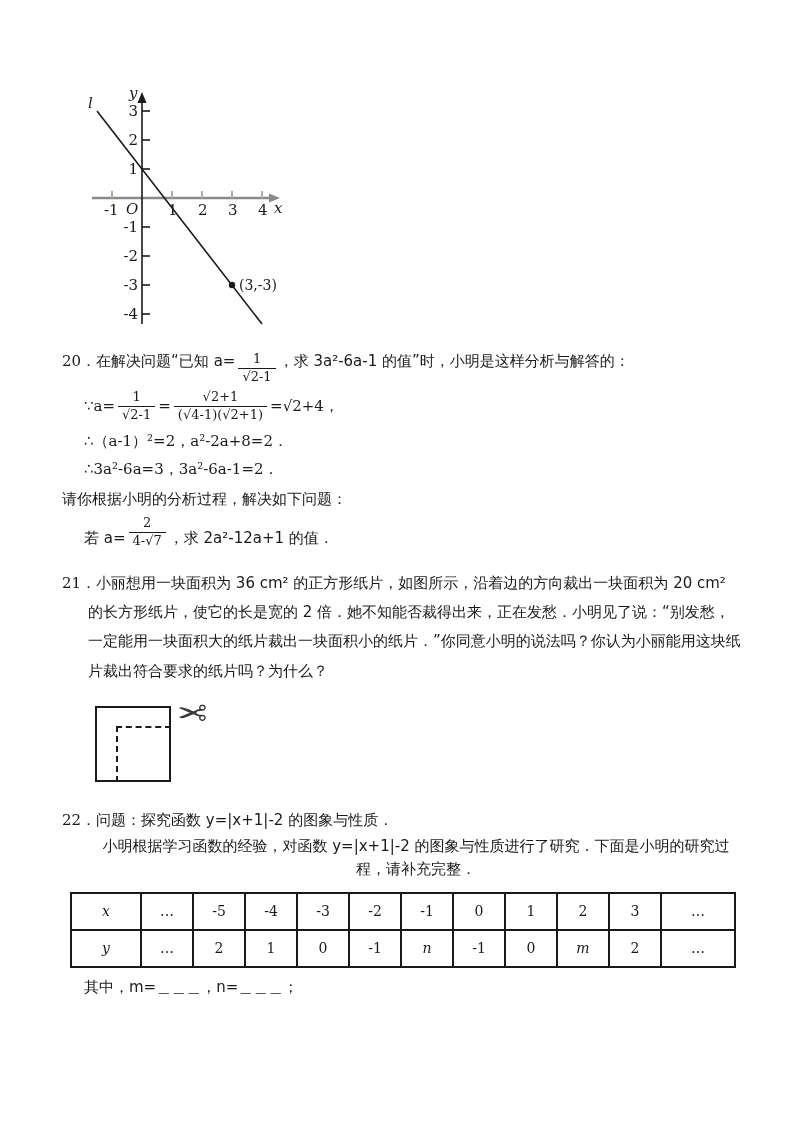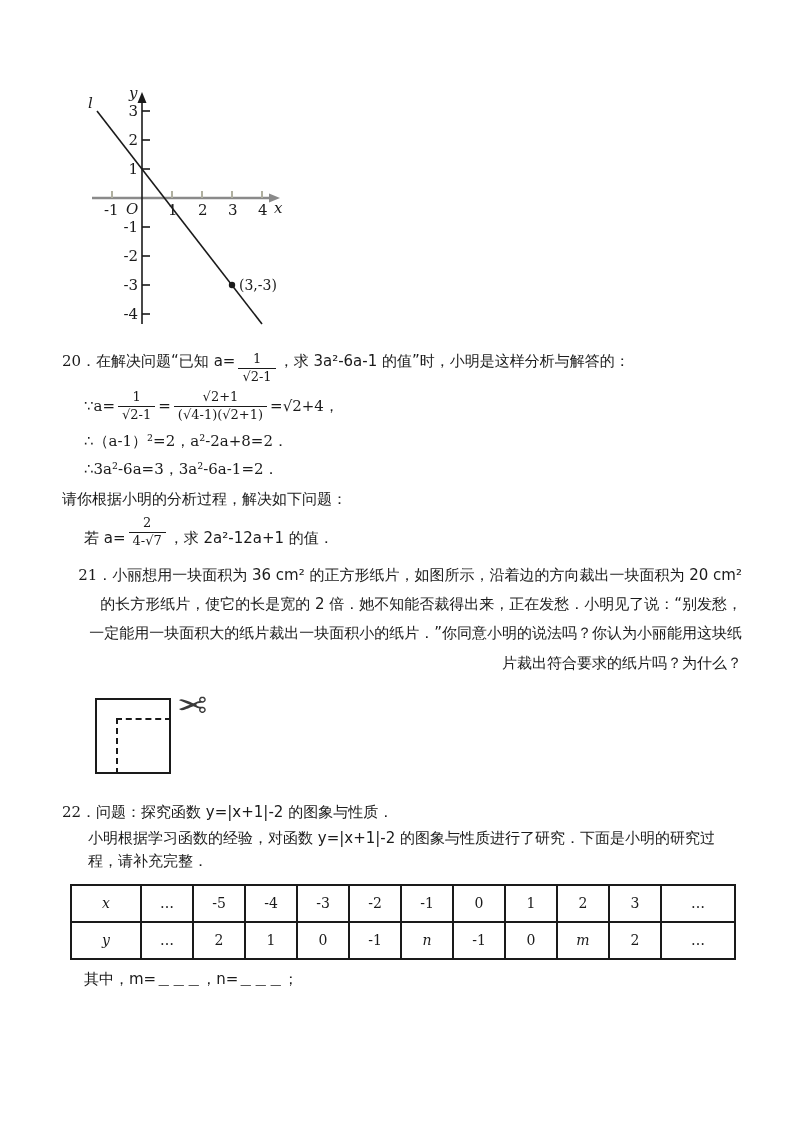--- a/index.html
+++ b/index.html
@@ -139,39 +139,39 @@
   <div class="eqline eqfrac" style="font-family:'DejaVu Sans',sans-serif;align-items:flex-end;">
     <span>若 a=</span>
     <span class="frac">
       <span class="num">2</span>
       <span class="den">4-√7</span>
     </span>
     <span>，求 2a²-12a+1 的值．</span>
   </div>
 </div>
 
-<div style="margin-top:12px;text-align:right;">
+<div style="margin-top:20px;">
   <div class="hang">
     <span class="math">21．</span><span>小丽想用一块面积为 36 cm² 的正方形纸片，如图所示，沿着边的方向裁出一块面积为 20 cm² 的长方形纸片，使它的长是宽的 2 倍．她不知能否裁得出来，正在发愁．小明见了说：“别发愁，一定能用一块面积大的纸片裁出一块面积小的纸片．”你同意小明的说法吗？你认为小丽能用这块纸片裁出符合要求的纸片吗？为什么？</span>
   </div>
 
   <div class="fig21">
     <div class="square">
       <div class="dash-h"></div>
       <div class="dash-v"></div>
     </div>
     <span class="scissors">✂</span>
   </div>
 </div>
 
 <div style="margin-top:14px;">
   <div class="hang">
     <span class="math">22．</span><span>问题：探究函数 y=|x+1|-2 的图象与性质．</span>
   </div>
-  <div class="line" style="margin-left:88px;">小明根据学习函数的经验，对函数 y=|x+1|-2 的图象与性质进行了研究．下面是小明的研究过程，请补充完整．</div>
+  <div class="line" style="margin-left:88px;text-align:center;">小明根据学习函数的经验，对函数 y=|x+1|-2 的图象与性质进行了研究．下面是小明的研究过程，请补充完整．</div>
 
   <table class="vtable">
     <tbody>
         <tr>
       <td class="labelcol var">x</td>
       <td>…</td>
       <td>-5</td>
       <td>-4</td>
       <td>-3</td>
       <td>-2</td>

